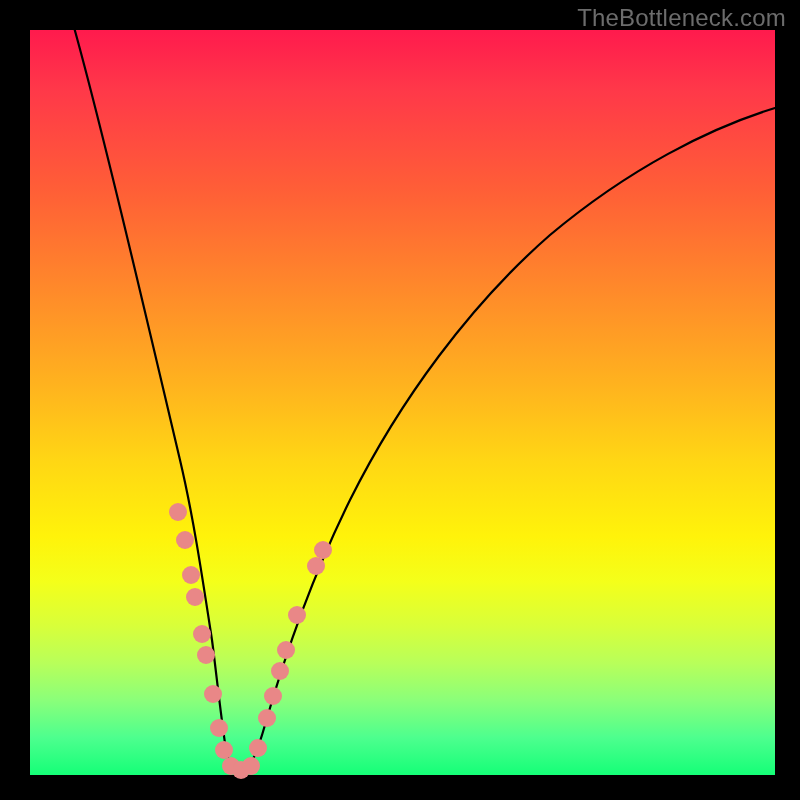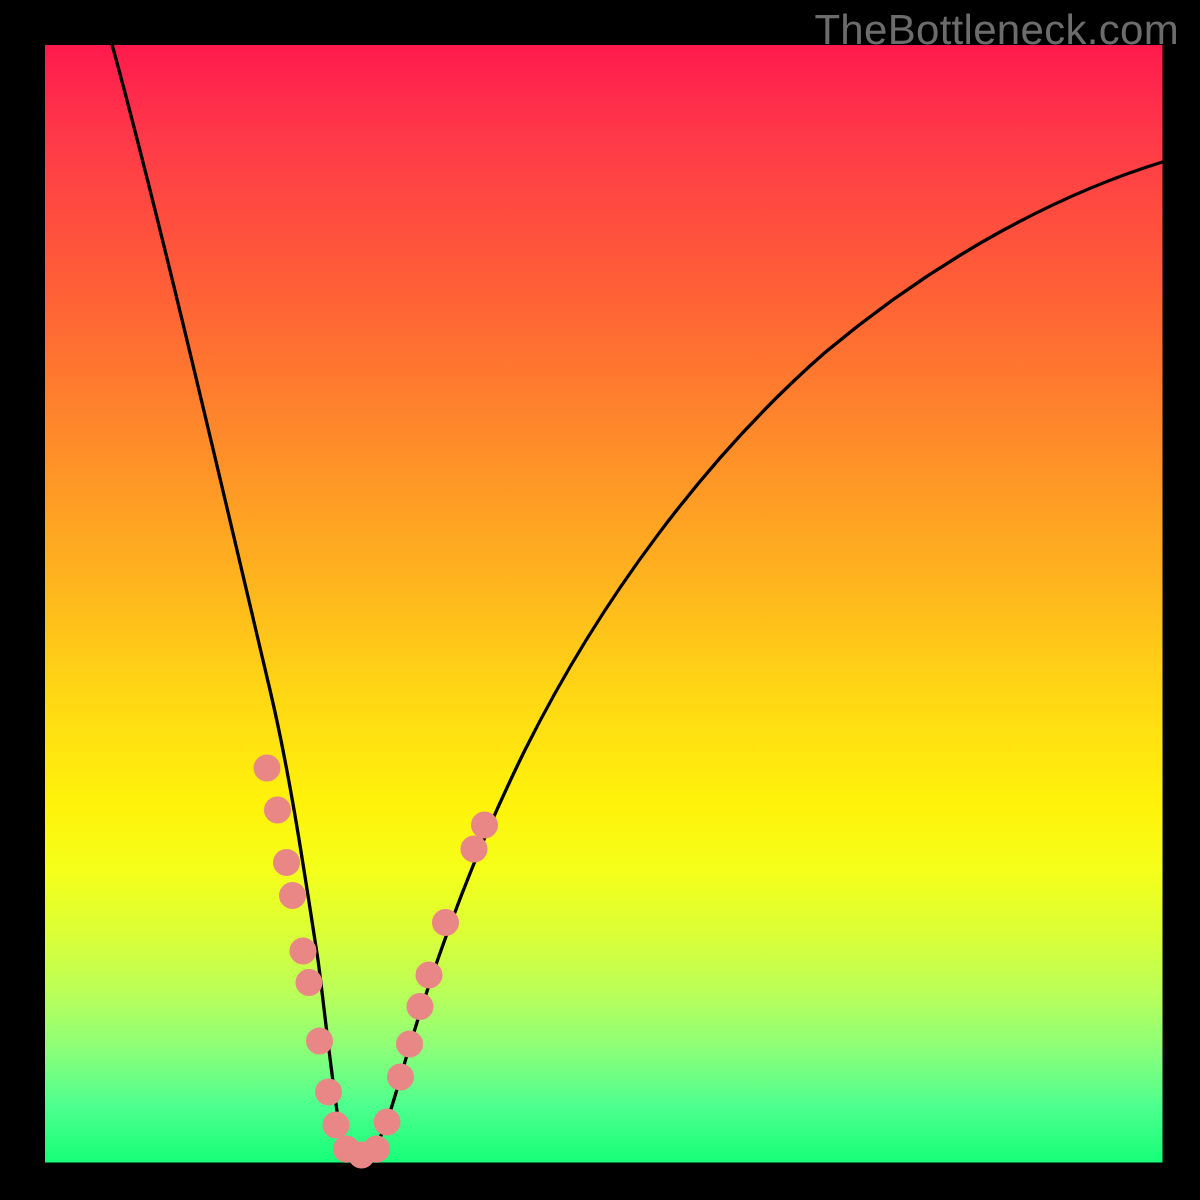--- a/index.html
+++ b/index.html
@@ -38,21 +38,21 @@
       #8aff7a 90%,
       #4dff8e 95%,
       #15ff77 100%
     );
   }
   .watermark {
     position: absolute;
     top: 4px;
     right: 14px;
     color: #6c6c6c;
-    font-size: 28px;
+    font-size: 24px;
     font-weight: 400;
     letter-spacing: 0.2px;
     user-select: none;
   }
   svg.curve {
     position: absolute;
     left: 0;
     top: 0;
     width: 745px;
     height: 745px;

